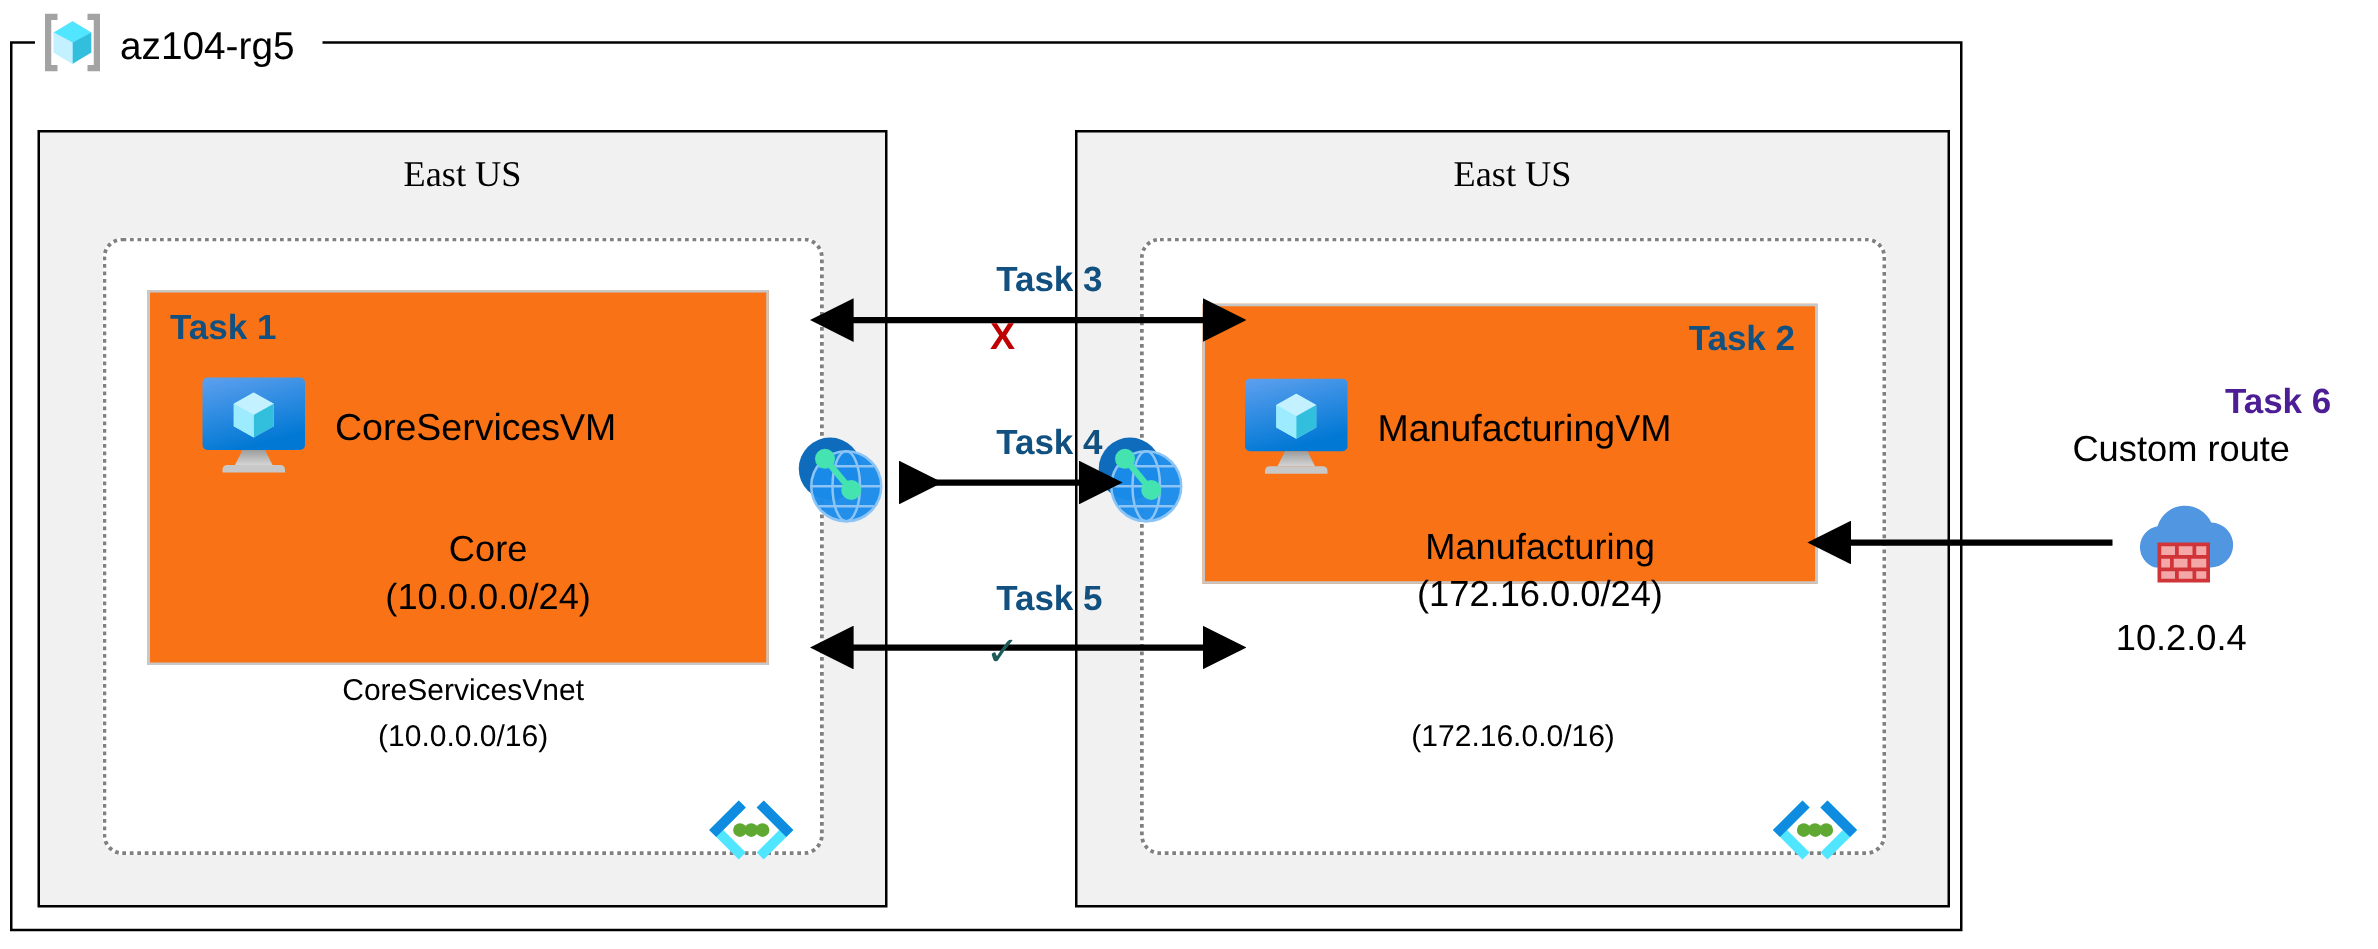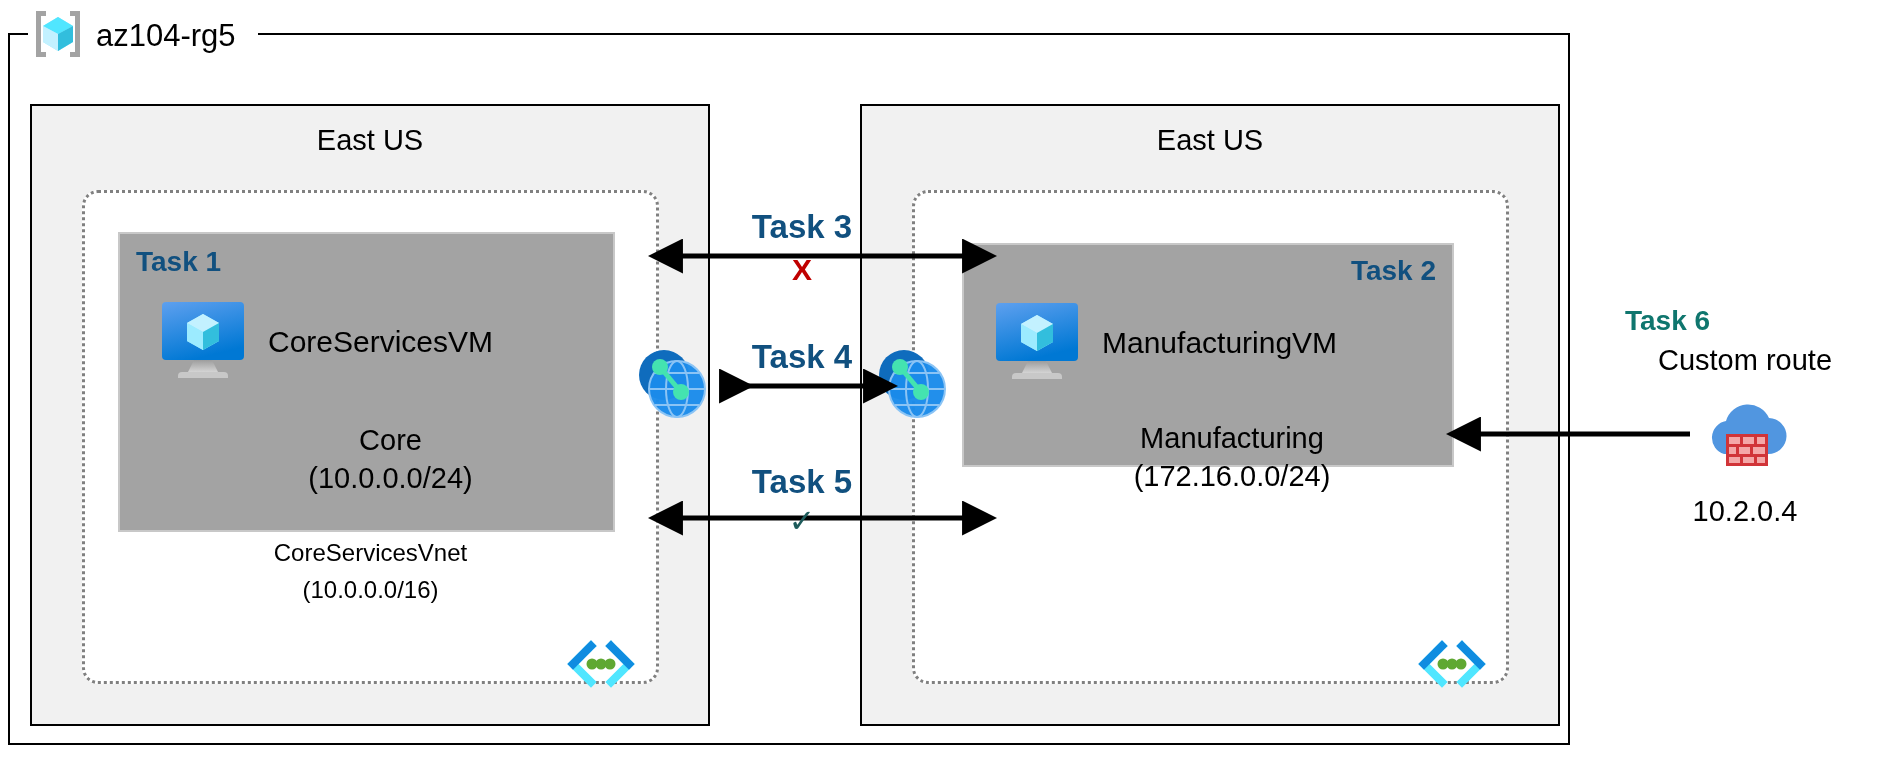--- a/index.html
+++ b/index.html
@@ -61,20 +61,21 @@
     box-sizing: border-box;
   }
   .region-label {
     position: absolute;
     top: 18px;
     left: 0;
     right: 0;
     text-align: center;
     font-size: 29px;
     color: #000000;
+    font-family: Liberation Serif, serif;
   }
 
   
   .vnet {
     position: absolute;
     border: 3px dotted #808080;
     border-radius: 16px;
     box-sizing: border-box;
     background: #ffffff;
   }
@@ -86,21 +87,21 @@
     font-size: 24px;
     line-height: 1.28;
     color: #000000;
   }
 
   
   .subnet {
     position: absolute;
     border: 2px solid #c8c8c8;
     box-sizing: border-box;
-    background: #a3a3a3;
+    background: #f97316;
   }
   .task-tag {
     position: absolute;
     font-size: 28px;
     font-weight: bold;
     color: #11507f;
     white-space: nowrap;
   }
   .subnet-name {
     position: absolute;
@@ -122,22 +123,22 @@
   }
   .vm-name {
     font-size: 30px;
     color: #000000;
     white-space: nowrap;
   }
 
   
   .mid-task {
     position: absolute;
-    text-align: center;
-    font-size: 33px;
+    text-align: right;
+    font-size: 28px;
     font-weight: bold;
     color: #11507f;
     white-space: nowrap;
   }
   .mark-x {
     position: absolute;
     text-align: center;
     font-size: 30px;
     font-weight: bold;
     color: #c00000;
@@ -145,24 +146,24 @@
   .mark-check {
     position: absolute;
     text-align: center;
     font-size: 32px;
     color: #1d5b5b;
   }
 
   
   .t6-title {
     position: absolute;
-    text-align: left;
+    text-align: right;
     font-size: 28px;
     font-weight: bold;
-    color: #0f766e;
+    color: #4c1d95;
     white-space: nowrap;
   }
   .t6-sub {
     position: absolute;
     text-align: center;
     font-size: 29px;
     color: #000000;
     white-space: nowrap;
   }
   .t6-ip {
@@ -259,20 +260,21 @@
 
     <span class="subnet-name" style="top:188px;">Core</span>
     <span class="subnet-name" style="top:226px;">(10.0.0.0/24)</span>
   </div>
 
   <div class="region" style="left:860px; top:104px; width:700px; height:622px;">
     <span class="region-label">East US</span>
   </div>
 
   <div class="vnet" style="left:912px; top:190px; width:597px; height:494px;">
+    <span class="vnet-label" style="top:382px;">(172.16.0.0/16)</span>
   </div>
 
   <span class="icon-abs" style="left:1418px; top:640px;">
     <svg width="68" height="48" viewBox="0 0 68 48">
       <path d="M24 6 L6 24 L24 42" stroke="#50e6ff" stroke-width="8" fill="none" stroke-linecap="square"></path>
       <path d="M24 6 L6 24" stroke="#0f8ce0" stroke-width="8" fill="none" stroke-linecap="square"></path>
       <path d="M44 6 L62 24 L44 42" stroke="#50e6ff" stroke-width="8" fill="none" stroke-linecap="square"></path>
       <path d="M44 6 L62 24" stroke="#0f8ce0" stroke-width="8" fill="none" stroke-linecap="square"></path>
       <circle cx="25" cy="24" r="5.5" fill="#5fa832"></circle>
       <circle cx="34" cy="24" r="5.5" fill="#5fa832"></circle>

